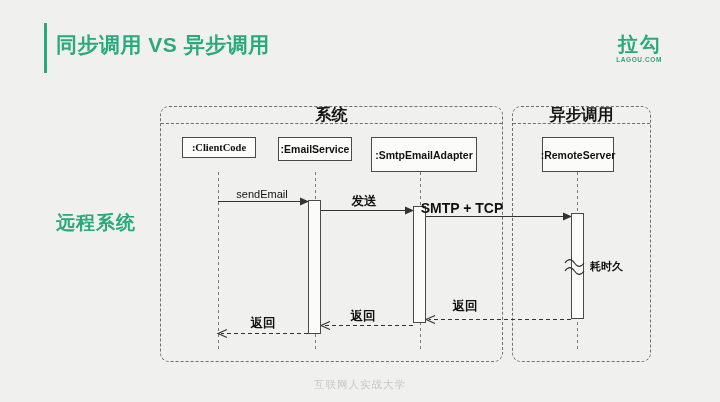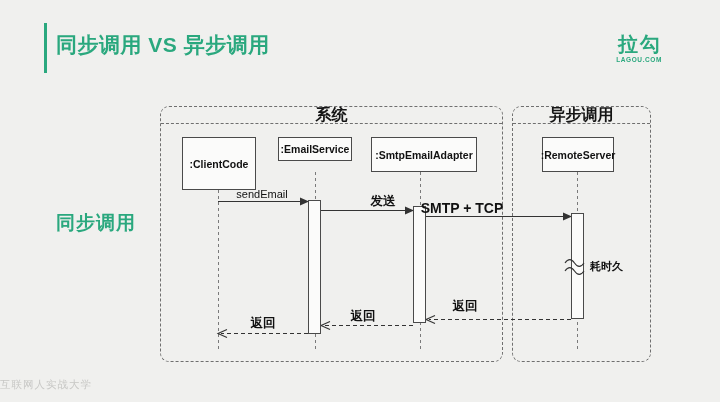--- a/index.html
+++ b/index.html
@@ -33,55 +33,55 @@
   
   svg.lines { left:0; top:0; z-index:2; }
   svg.squiggle { left:0; top:0; z-index:4; }
 
   
   .actor {
     border:1px solid var(--stroke); background:#fbfbfa; z-index:3;
     display:flex; align-items:center; justify-content:center;
     font-size:10.5px; font-weight:600; color:#111; white-space:nowrap;
   }
-  .actor-client { left:182px; top:137px; width:74px; height:53px; }
+  .actor-client { left:182px; top:137px; width:74px; height:21px;font-family:Liberation Serif, serif; }
   .actor-email  { left:278px; top:137px; width:74px; height:24px; }
   .actor-smtp   { left:371px; top:137px; width:106px; height:35px; }
   .actor-remote { left:542px; top:137px; width:72px; height:35px; }
   .activation { border:1px solid var(--stroke); background:#fbfbfa; z-index:3; }
   .act-email  { left:308px; top:200px; width:13px; height:134px; }
   .act-smtp   { left:413px; top:206px; width:13px; height:117px; }
   .act-remote { left:571px; top:213px; width:13px; height:106px; }
 
   
   .msg { z-index:5; white-space:nowrap; transform:translate(-50%,-50%); }
   .msg-latin { font-size:11px; font-weight:500; color:#111; }
   .msg-cjk   { font-size:12.5px; font-weight:bold; color:#111; }
   .lbl-sendemail { left:262px; top:194px; }
-  .lbl-fasong    { left:364px; top:201px;margin-left:19px; }
+  .lbl-fasong    { left:364px; top:201px; }
   .lbl-smtptcp   { left:462px; top:208px; font-size:14px; font-weight:600; }
   .lbl-return1   { left:465px; top:306px; }
   .lbl-return2   { left:363px; top:316px; }
   .lbl-return3   { left:263px; top:323px; }
   .lbl-annotation{ left:590px; top:266px; transform:translate(0,-50%); z-index:5;
                    font-size:11px; font-weight:bold; color:#111; white-space:nowrap; }
 
-  .footer { left:0; top:378px; width:720px; 
+  .footer { left:0; top:378px; width:720px; text-align:center;
             font-size:10.5px; color:#c7c7c5; letter-spacing:1px; }
 </style>
 </head>
 <body>
 
 <div class="abs title-bar"></div>
 <div class="abs page-title">同步调用 VS 异步调用</div>
 <div class="abs logo">
   <div class="mark">拉勾</div>
   <div class="dom">LAGOU.COM</div>
 </div>
-<div class="abs side-label">同步调用</div>
+<div class="abs side-label">远程系统</div>
 
 <div class="abs frame frame-system">
   <div class="frame-header">系统</div>
 </div>
 <div class="abs frame frame-remote">
   <div class="frame-header">异步调用</div>
 </div>
 
 <svg class="abs lines" width="720" height="402" viewBox="0 0 720 402">
   <g stroke="#7a7a7a" stroke-width="1" stroke-dasharray="3,3">

